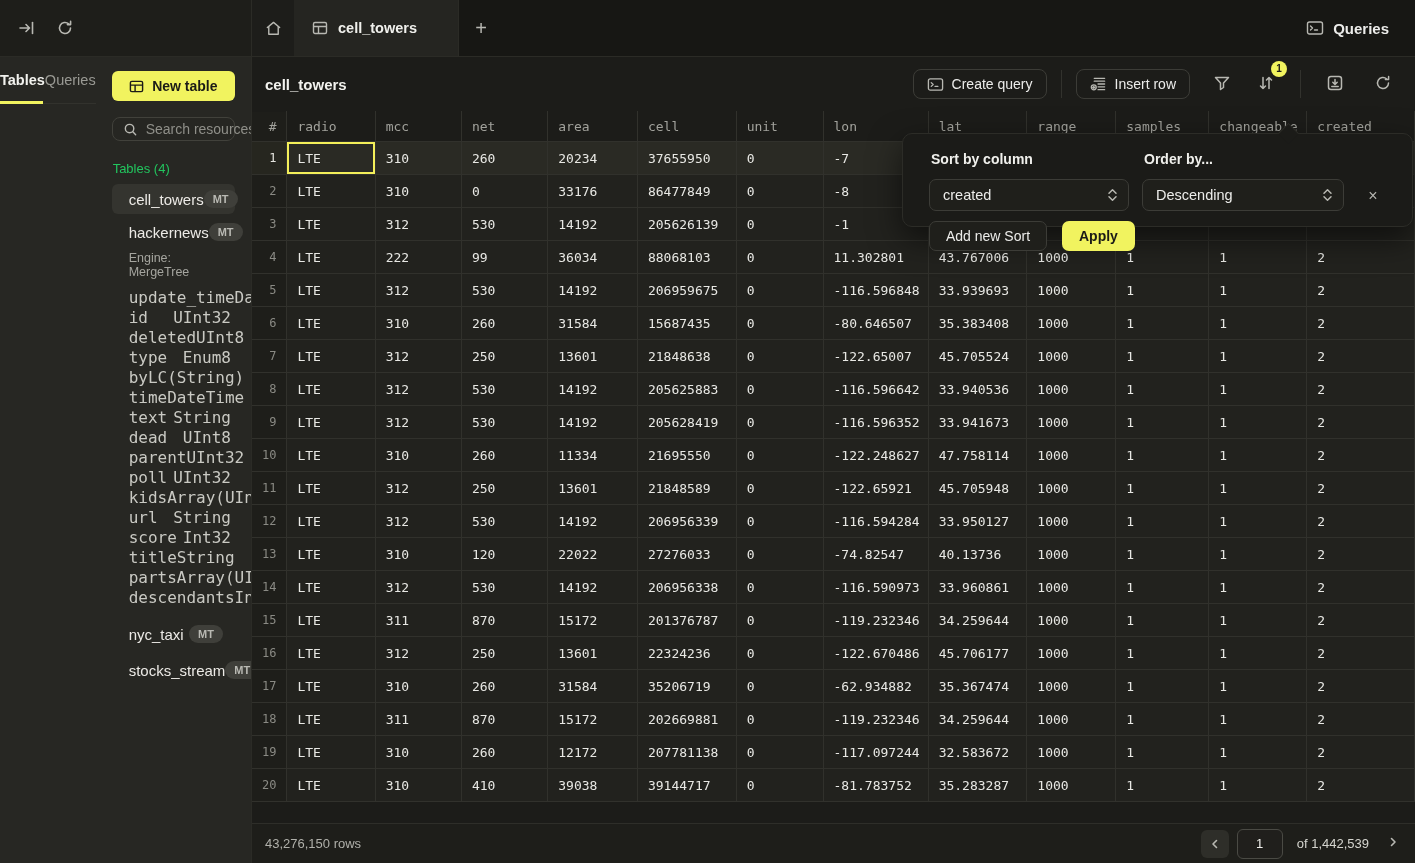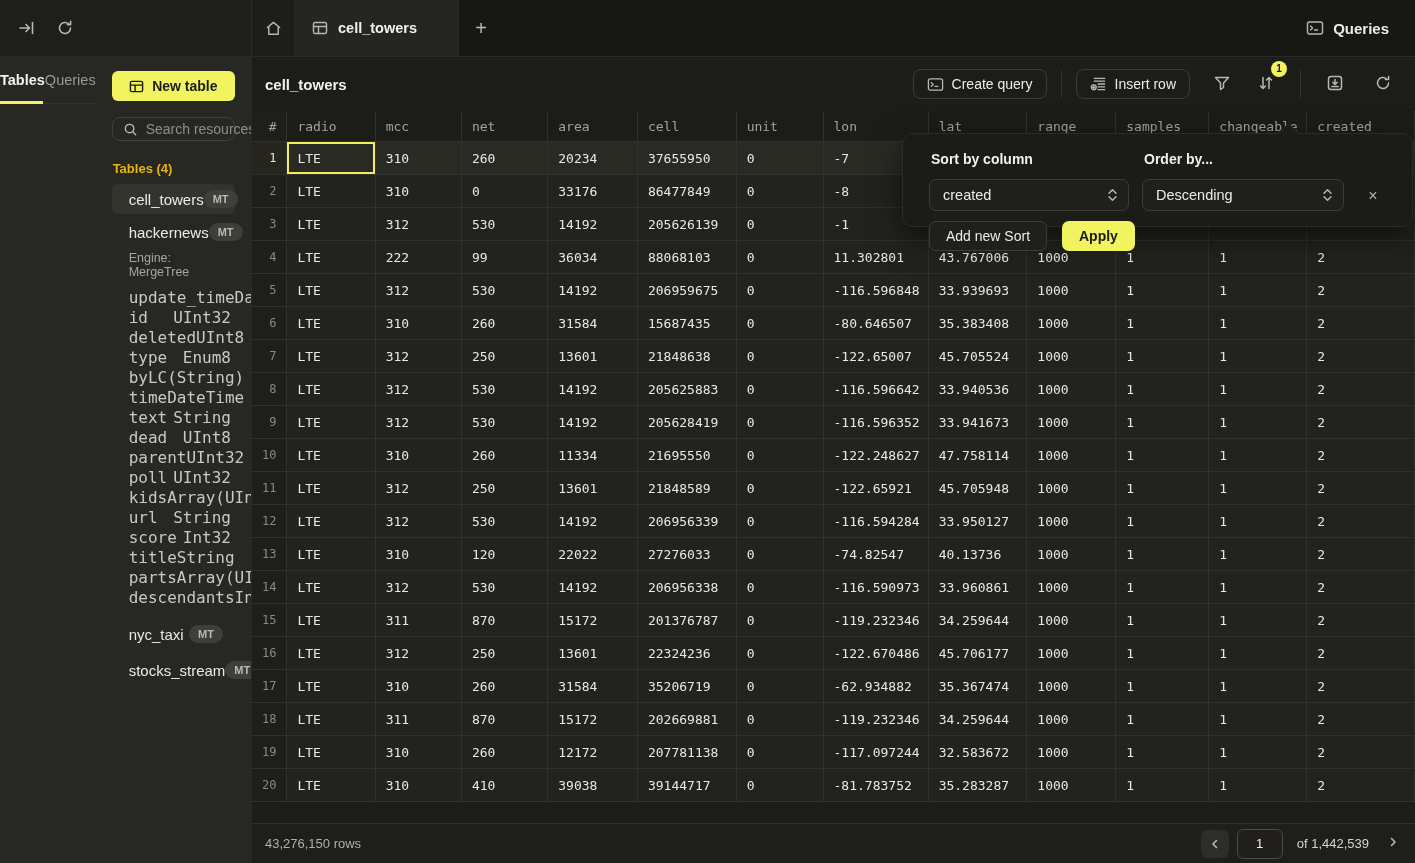--- a/index.html
+++ b/index.html
@@ -52,21 +52,21 @@
   }
   .new-table-btn .icon { color:#1b1b17; }
   .search-box {
     margin-top:16px; height:24px; border:1px solid #41413b; border-radius:8px;
     display:flex; align-items:center; gap:8px; padding:0 10px; background:#262622;
   }
   .search-box input {
     flex:1; background:none; border:none; outline:none; color:#e8e8e4; font-size:14px; font-family:inherit;
   }
   .search-box input::placeholder { color:#8f8f89; }
-  .side-section-label { margin:20px 1px 8px 1px; font-size:13px; font-weight:700; color:#eab308; }
+  .side-section-label { margin:20px 1px 8px 1px; font-size:13px; font-weight:400; color:#22c55e; }
   .side-item {
     height:30px; display:flex; align-items:center; padding:0 12px 0 17px; border-radius:6px;
     cursor:pointer; margin-bottom:3px;
   }
   .side-item.selected { background:#34342f; }
   .side-item-name { flex:1; font-size:15px; color:#eceae6; }
   .mt-badge {
     flex:none; background:#3f3f3a; color:#b9b9b3; border-radius:10px;
     font-size:11px; font-weight:600; padding:3px 9px;
   }

